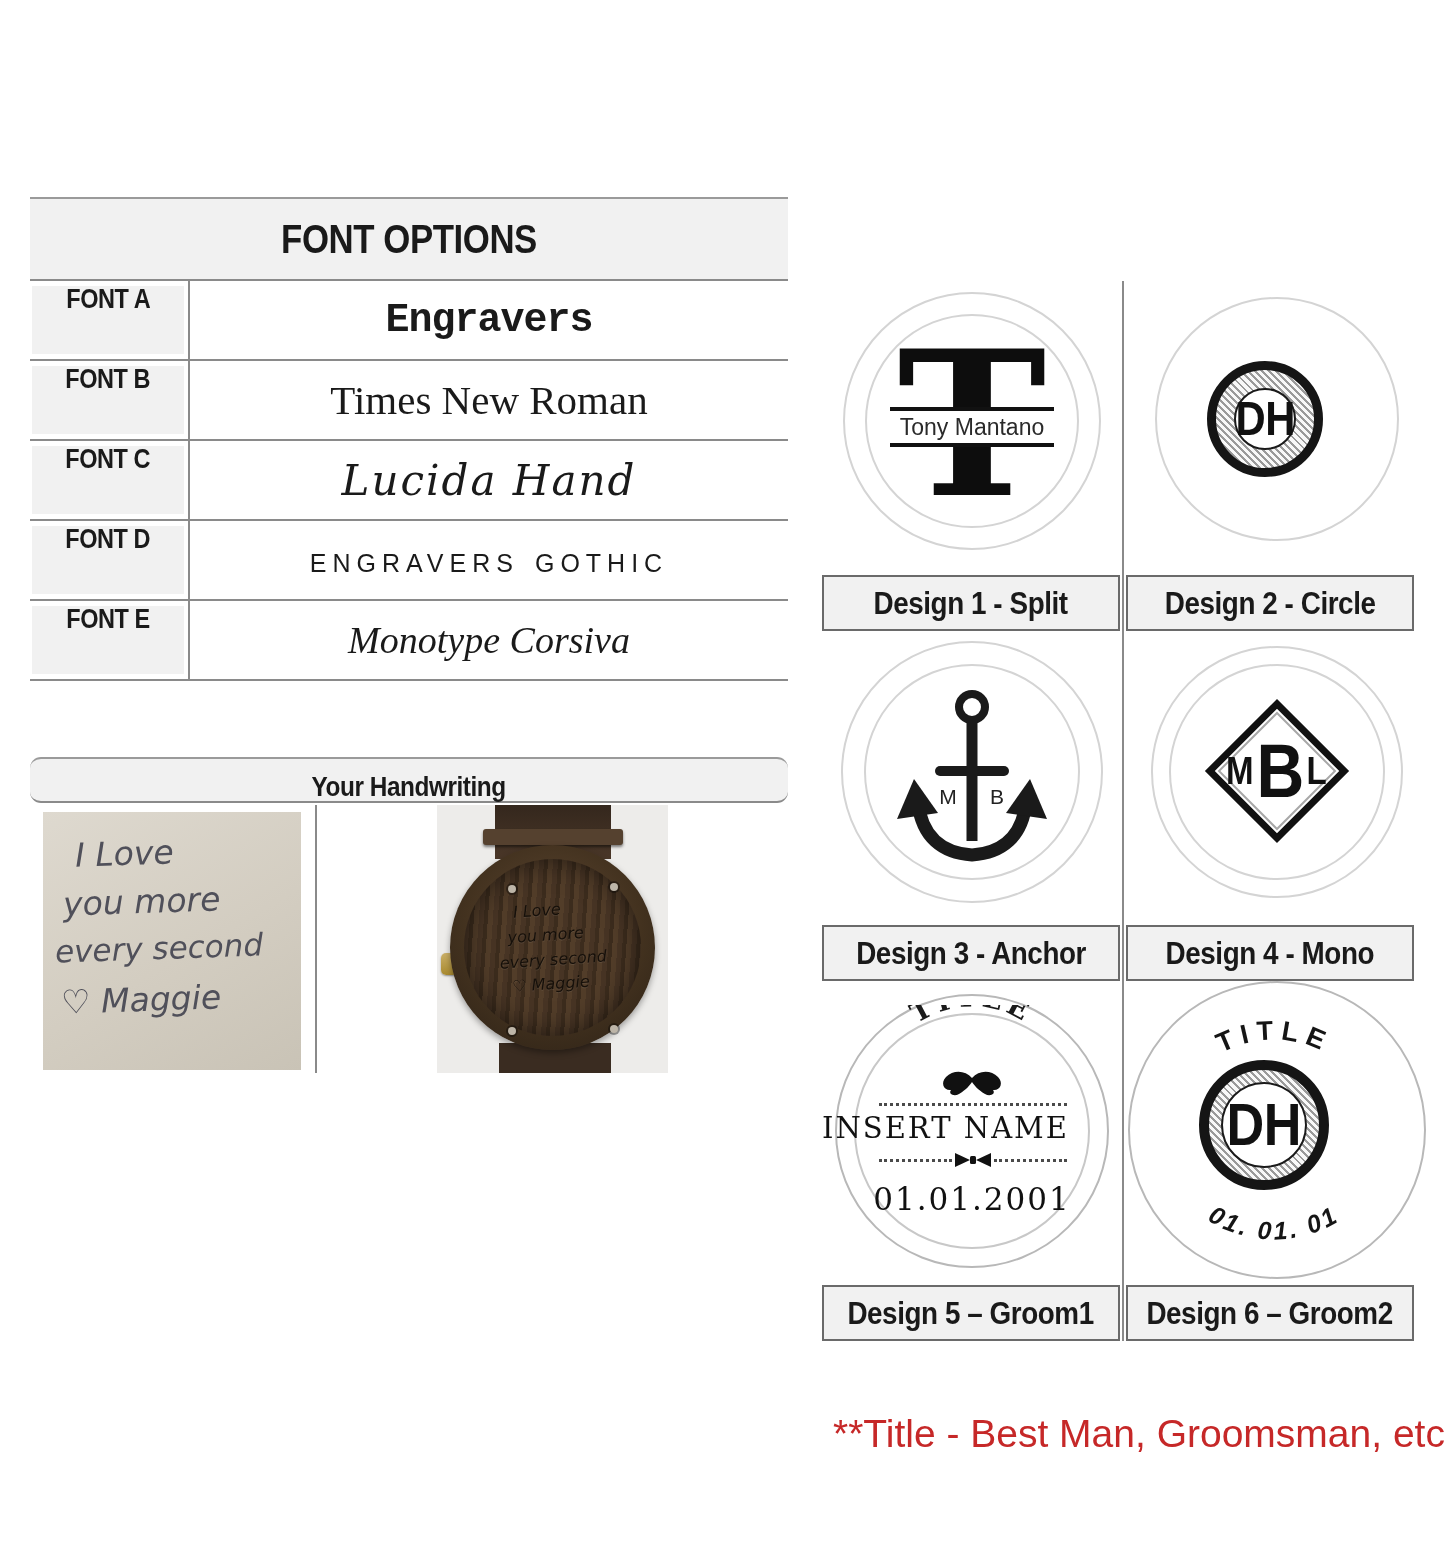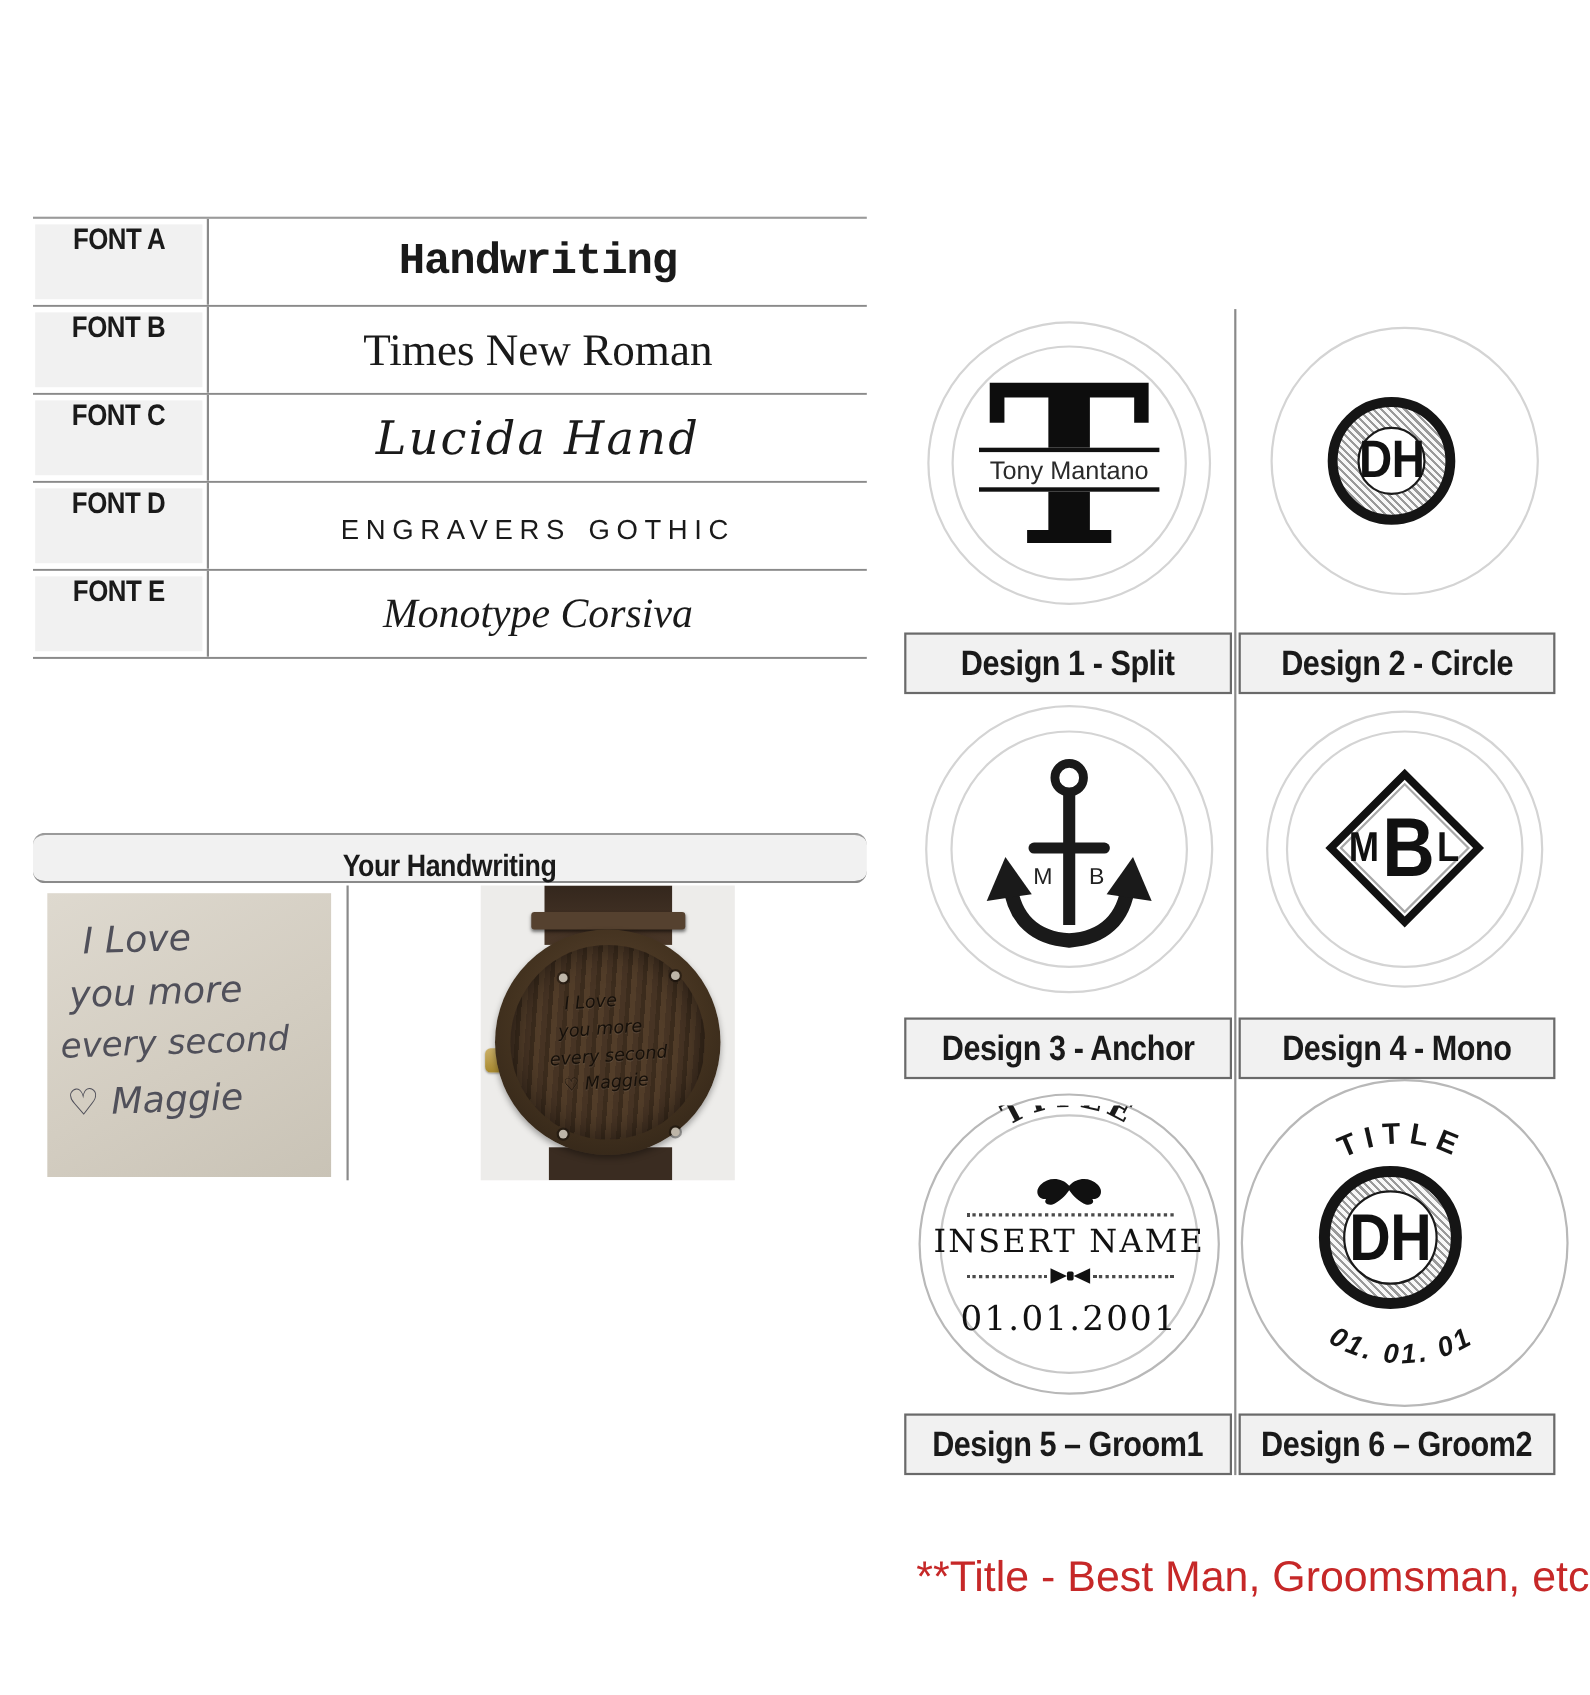--- a/index.html
+++ b/index.html
@@ -71,45 +71,48 @@
   .b6 { left:75px; top:79px; width:130px; height:130px; border-width:10px; }
   .b6 .badge-inner { width:86px; height:86px; font-size:60px; }
 
   
   .dia-outer { position:absolute; left:102px; top:89px; width:102px; height:102px; border:7px solid #111; transform:rotate(45deg); background:#fff; }
   .dia-inner { position:absolute; inset:2px; border:2px solid #a8a8a8; }
   .mono-letters { position:absolute; left:0; top:0; width:100%; height:280px; display:flex; align-items:center; justify-content:center; color:#111; }
   .mono-letters .sm { font-size:38px; } .mono-letters .lg { font-size:76px; margin:0 -2px; }
 
   
-  .d5-name { position:absolute; left:0; top:130px; width:100%; text-align:center; font-family:"DejaVu Serif", serif; font-size:29px; letter-spacing:2px; color:#111; }
+  .d5-name { position:absolute; left:0; top:130px; width:100%; font-family:"DejaVu Serif", serif; font-size:29px; letter-spacing:2px; color:#111; }
   .d5-date { position:absolute; left:0; top:200px; width:100%; text-align:center; font-family:"DejaVu Serif", serif; font-size:31px; letter-spacing:2px; color:#111; }
   .dotline { position:absolute; left:57px; width:188px; border-top:3px dotted #4a4a4a; }
   .d5-row { position:absolute; left:57px; top:170px; width:188px; display:flex; align-items:center; }
   .d5-row .seg { flex:1; border-top:3px dotted #4a4a4a; }
   .svg-abs { position:absolute; }
   svg text { font-family:"Liberation Sans", sans-serif; }
   .serif-arc { font-family:"DejaVu Serif", serif; }
 
   .footnote { position:absolute; left:833px; top:1412px; font-size:39px; color:#c62828; }
 </style>
 </head>
 <body>
 
 <div class="page">
 
   <div class="font-table">
+    <div class="ft-header">
+      <span class="cond">FONT OPTIONS</span>
+    </div>
 
     <div class="ft-row">
       <div class="ft-label">
         <div class="ft-label-inner">
             <span class="cond">FONT A</span>
           </div>
       </div>
-      <div class="ft-sample f-typewriter">Handwriting</div>
+      <div class="ft-sample f-typewriter">Engravers</div>
     </div>
 
     <div class="ft-row">
       <div class="ft-label">
         <div class="ft-label-inner">
             <span class="cond">FONT B</span>
           </div>
       </div>
       <div class="ft-sample f-times">Times New Roman</div>
     </div>

